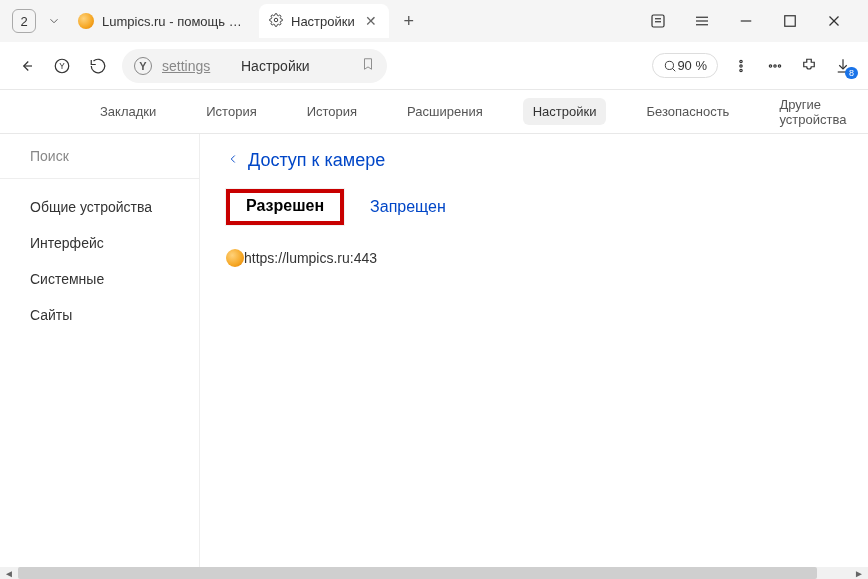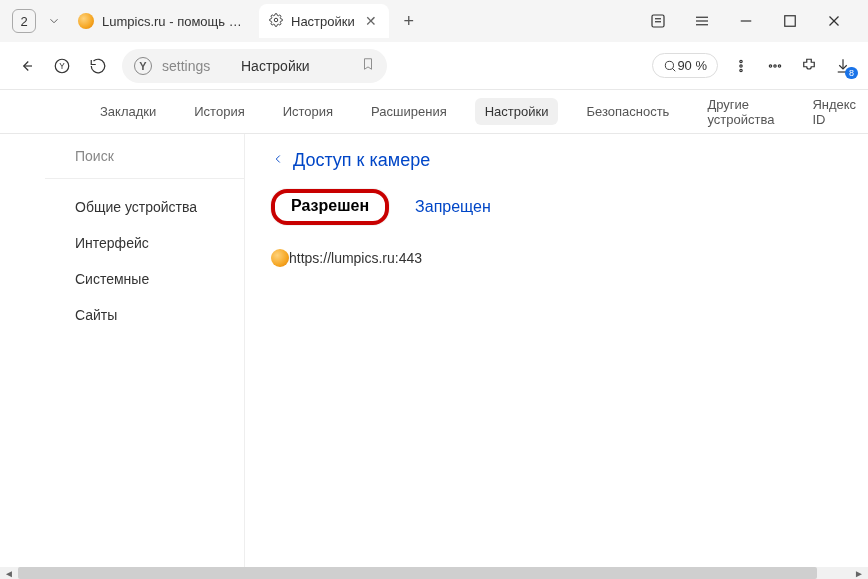--- a/index.html
+++ b/index.html
@@ -18,47 +18,47 @@
 .tab-add { width: 28px; height: 28px; display: flex; align-items: center; justify-content: center; color: #555; font-size: 18px; margin-left: 4px; }
 .spacer { flex: 1; }
 .win-controls { display: flex; gap: 16px; padding-right: 14px; align-items: center; }
 .win-btn { width: 28px; height: 28px; display: flex; align-items: center; justify-content: center; color: #333; }
 
 
 .addrbar { display: flex; align-items: center; height: 48px; padding: 0 14px; gap: 12px; background: #fff; border-bottom: 1px solid #e8e8e8; }
 .nav-btn { width: 24px; height: 24px; display: flex; align-items: center; justify-content: center; color: #333; }
 .addr-box { flex: 1; display: flex; align-items: center; height: 34px; background: #f3f3f3; border-radius: 17px; padding: 0 12px; gap: 10px; max-width: 430px; }
 .addr-box .ylogo { width: 18px; height: 18px; border-radius: 50%; border: 1px solid #888; display: flex; align-items: center; justify-content: center; font-size: 11px; font-weight: bold; color: #555; }
-.addr-box .url { color: #888; font-size: 14px; }
+.addr-box .url { color: #888; font-size: 14px; text-decoration: underline; }
 .addr-box .pagetitle { color: #333; font-size: 14px; margin: 0 auto; }
 .addr-box .bookmark { color: #888; margin-left: auto; }
 .zoom-pill { display: flex; align-items: center; gap: 0; border: 1px solid #ddd; border-radius: 14px; padding: 4px 10px; font-size: 13px; color: #333; }
 .dots { width: 22px; display: flex; align-items: center; justify-content: center; color: #333; font-size: 18px; }
 .ext-icon { width: 22px; height: 22px; display: flex; align-items: center; justify-content: center; color: #333; }
 .dl-badge { position: relative; }
 .dl-badge .badge { position: absolute; bottom: -2px; right: -4px; background: #1a73e8; color: #fff; border-radius: 8px; font-size: 9px; padding: 1px 4px; }
 
 
-.subnav { display: flex; align-items: center; height: 44px; padding: 0 30px 0 90px; gap: 18px; font-size: 13px; color: #555; background: #fff; border-bottom: 1px solid #e8e8e8; }
+.subnav { display: flex; align-items: center; height: 44px; padding: 0 30px 0 90px; gap: 30px; font-size: 13px; color: #555; background: #fff; border-bottom: 1px solid #e8e8e8; }
 .subnav .item { padding: 6px 10px; border-radius: 6px; cursor: pointer; }
 .subnav .item.active { background: #f0f0f0; color: #333; }
 
 
-.main { display: flex; height: calc(579px - 42px - 48px - 44px - 12px); padding-left: 45px; }
+.main { display: flex; height: calc(579px - 42px - 48px - 44px - 12px); }
 .sidebar { width: 200px; border-right: 1px solid #eee; padding: 14px 0 0 0; }
 .sidebar .search { color: #888; font-size: 14px; padding: 0 30px 14px; border-bottom: 1px solid #eee; }
 .sidebar ul { list-style: none; margin-top: 10px; }
 .sidebar li { font-size: 14px; color: #333; padding: 10px 30px; cursor: pointer; }
 .content { flex: 1; padding: 16px 26px; }
 .breadcrumb { display: flex; align-items: center; gap: 8px; color: #0046c7; font-size: 18px; margin-bottom: 18px; }
 .breadcrumb .chev-left { font-size: 16px; }
 .tabs { display: flex; gap: 22px; font-size: 16px; align-items: center; margin-bottom: 24px; }
 .tabs .tab-btn { color: #0046c7; cursor: pointer; padding: 6px 4px; }
 .tabs .tab-btn.active { color: #000; font-weight: bold; }
-.highlight-box { border: 4px solid #c80000; border-radius: 16px; padding: 4px 12px 6px; display: inline-block; box-shadow: 0 0 0 1px rgba(0,0,0,.05); }
+.highlight-box { border: 4px solid #c80000; border-radius: 0; padding: 4px 12px 6px; display: inline-block; box-shadow: 0 0 0 1px rgba(0,0,0,.05); }
 .site-row { display: flex; align-items: center; font-size: 14px; color: #333; }
 .site-row .favicon { width: 18px; height: 18px; border-radius: 50%; }
 
 
 .hscroll { position: absolute; bottom: 0; left: 0; right: 0; height: 12px; background: #f1f1f1; display: flex; align-items: center; }
 .hscroll .btn { width: 18px; height: 12px; display: flex; align-items: center; justify-content: center; color: #666; font-size: 10px; }
 .hscroll .track { flex: 1; height: 12px; position: relative; }
 .hscroll .thumb { position: absolute; left: 0; top: 0; height: 12px; width: 96%; background: #cfcfcf; border-radius: 2px; }
 
 

